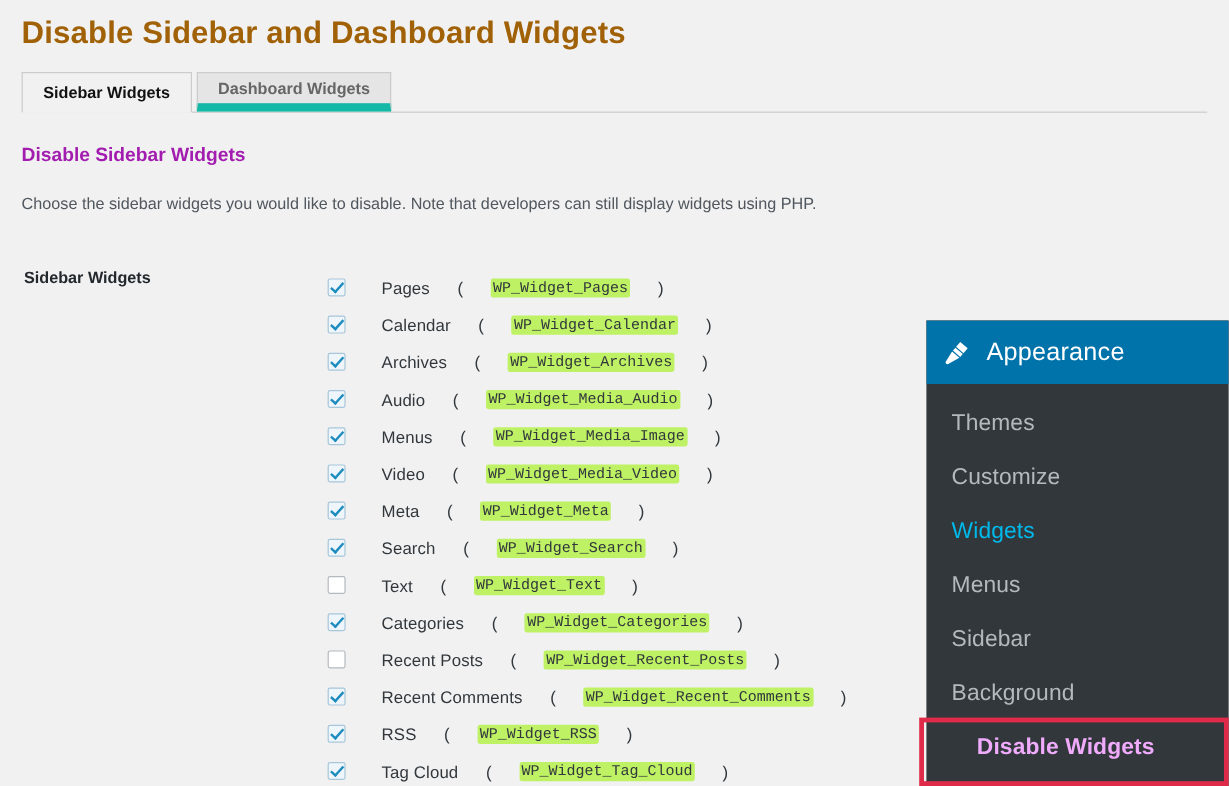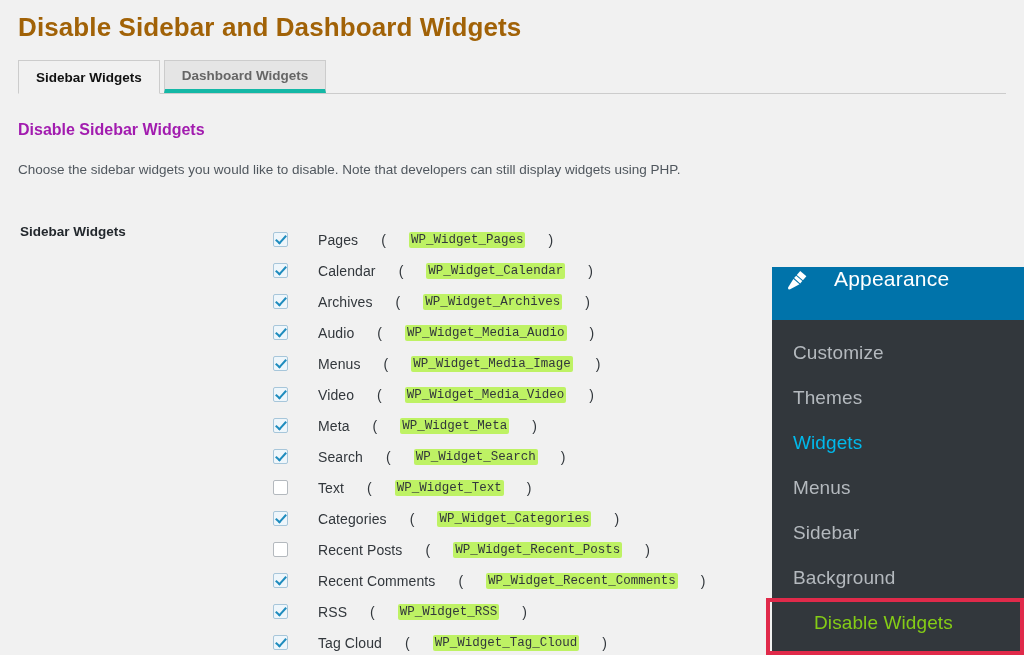--- a/index.html
+++ b/index.html
@@ -55,21 +55,21 @@
   .tab.active {
     background: #f1f1f1;
     color: #111;
     border-bottom-color: #f1f1f1;
     margin-bottom: -1px;
     height: 34px;
   }
   .tab.inactive {
     background: #e5e5e5;
     color: #555;
-    border-bottom: 4px solid #14b8a6;
+    border-bottom: 7px solid #14b8a6;
     margin-left: 4px;
     color: #666;
   }
 
   
   .section-heading {
     position: absolute;
     left: 18px;
     top: 121px;
     font-size: 16px;
@@ -162,24 +162,23 @@
     top: 267px;
     width: 252px;
     height: 388px;
     background: #32373c;
     overflow: hidden;
   }
   .menu-header {
     height: 53px;
     background: #0073aa;
     display: flex;
-    align-items: flex-start;
+    align-items: center;
     padding-left: 12px;
     box-sizing: border-box;
-    gap: 12px;
   }
   .brush-icon {
     width: 26px;
     height: 26px;
     margin-right: 12px;
     flex-shrink: 0;
   }
   .menu-header-label {
     color: #fff;
     font-size: 21px;
@@ -196,22 +195,22 @@
     padding-left: 21px;
     box-sizing: border-box;
     font-size: 19px;
     color: #b4b9be;
     letter-spacing: 0.1px;
   }
   .menu-item.current {
     color: #00b9eb;
   }
   .menu-item.highlighted {
-    color: #84cc16;
-    font-weight: normal;
+    color: #f0abfc;
+    font-weight: bold;
     padding-left: 42px;
   }
 
   
   .callout-box {
     position: absolute;
     left: 766px;
     top: 598px;
     width: 258px;
     height: 57px;
@@ -343,22 +342,22 @@
         <g fill="#ffffff">
           <path d="M16.2 4.0 L22.4 9.3 L18.9 13.3 L12.8 8.0 Z"></path>
           <path d="M12.2 8.7 L18.3 14.0 L16.2 16.4 L10.1 11.1 Z"></path>
           <path d="M9.4 11.9 L15.5 17.2 L6.2 22.3 C5.0 22.9 3.6 21.7 4.1 20.4 Z"></path>
         </g>
       </svg>
     </span>
     <span class="menu-header-label">Appearance</span>
   </div>
   <div class="menu-items" id="menu-items">
+      <div class="menu-item">Themes</div>
       <div class="menu-item">Customize</div>
-      <div class="menu-item">Themes</div>
       <div class="menu-item current">Widgets</div>
       <div class="menu-item">Menus</div>
       <div class="menu-item">Sidebar</div>
       <div class="menu-item">Background</div>
       <div class="menu-item highlighted">Disable Widgets</div>
     </div>
 </div>
 
 <div class="callout-box"></div>
 

